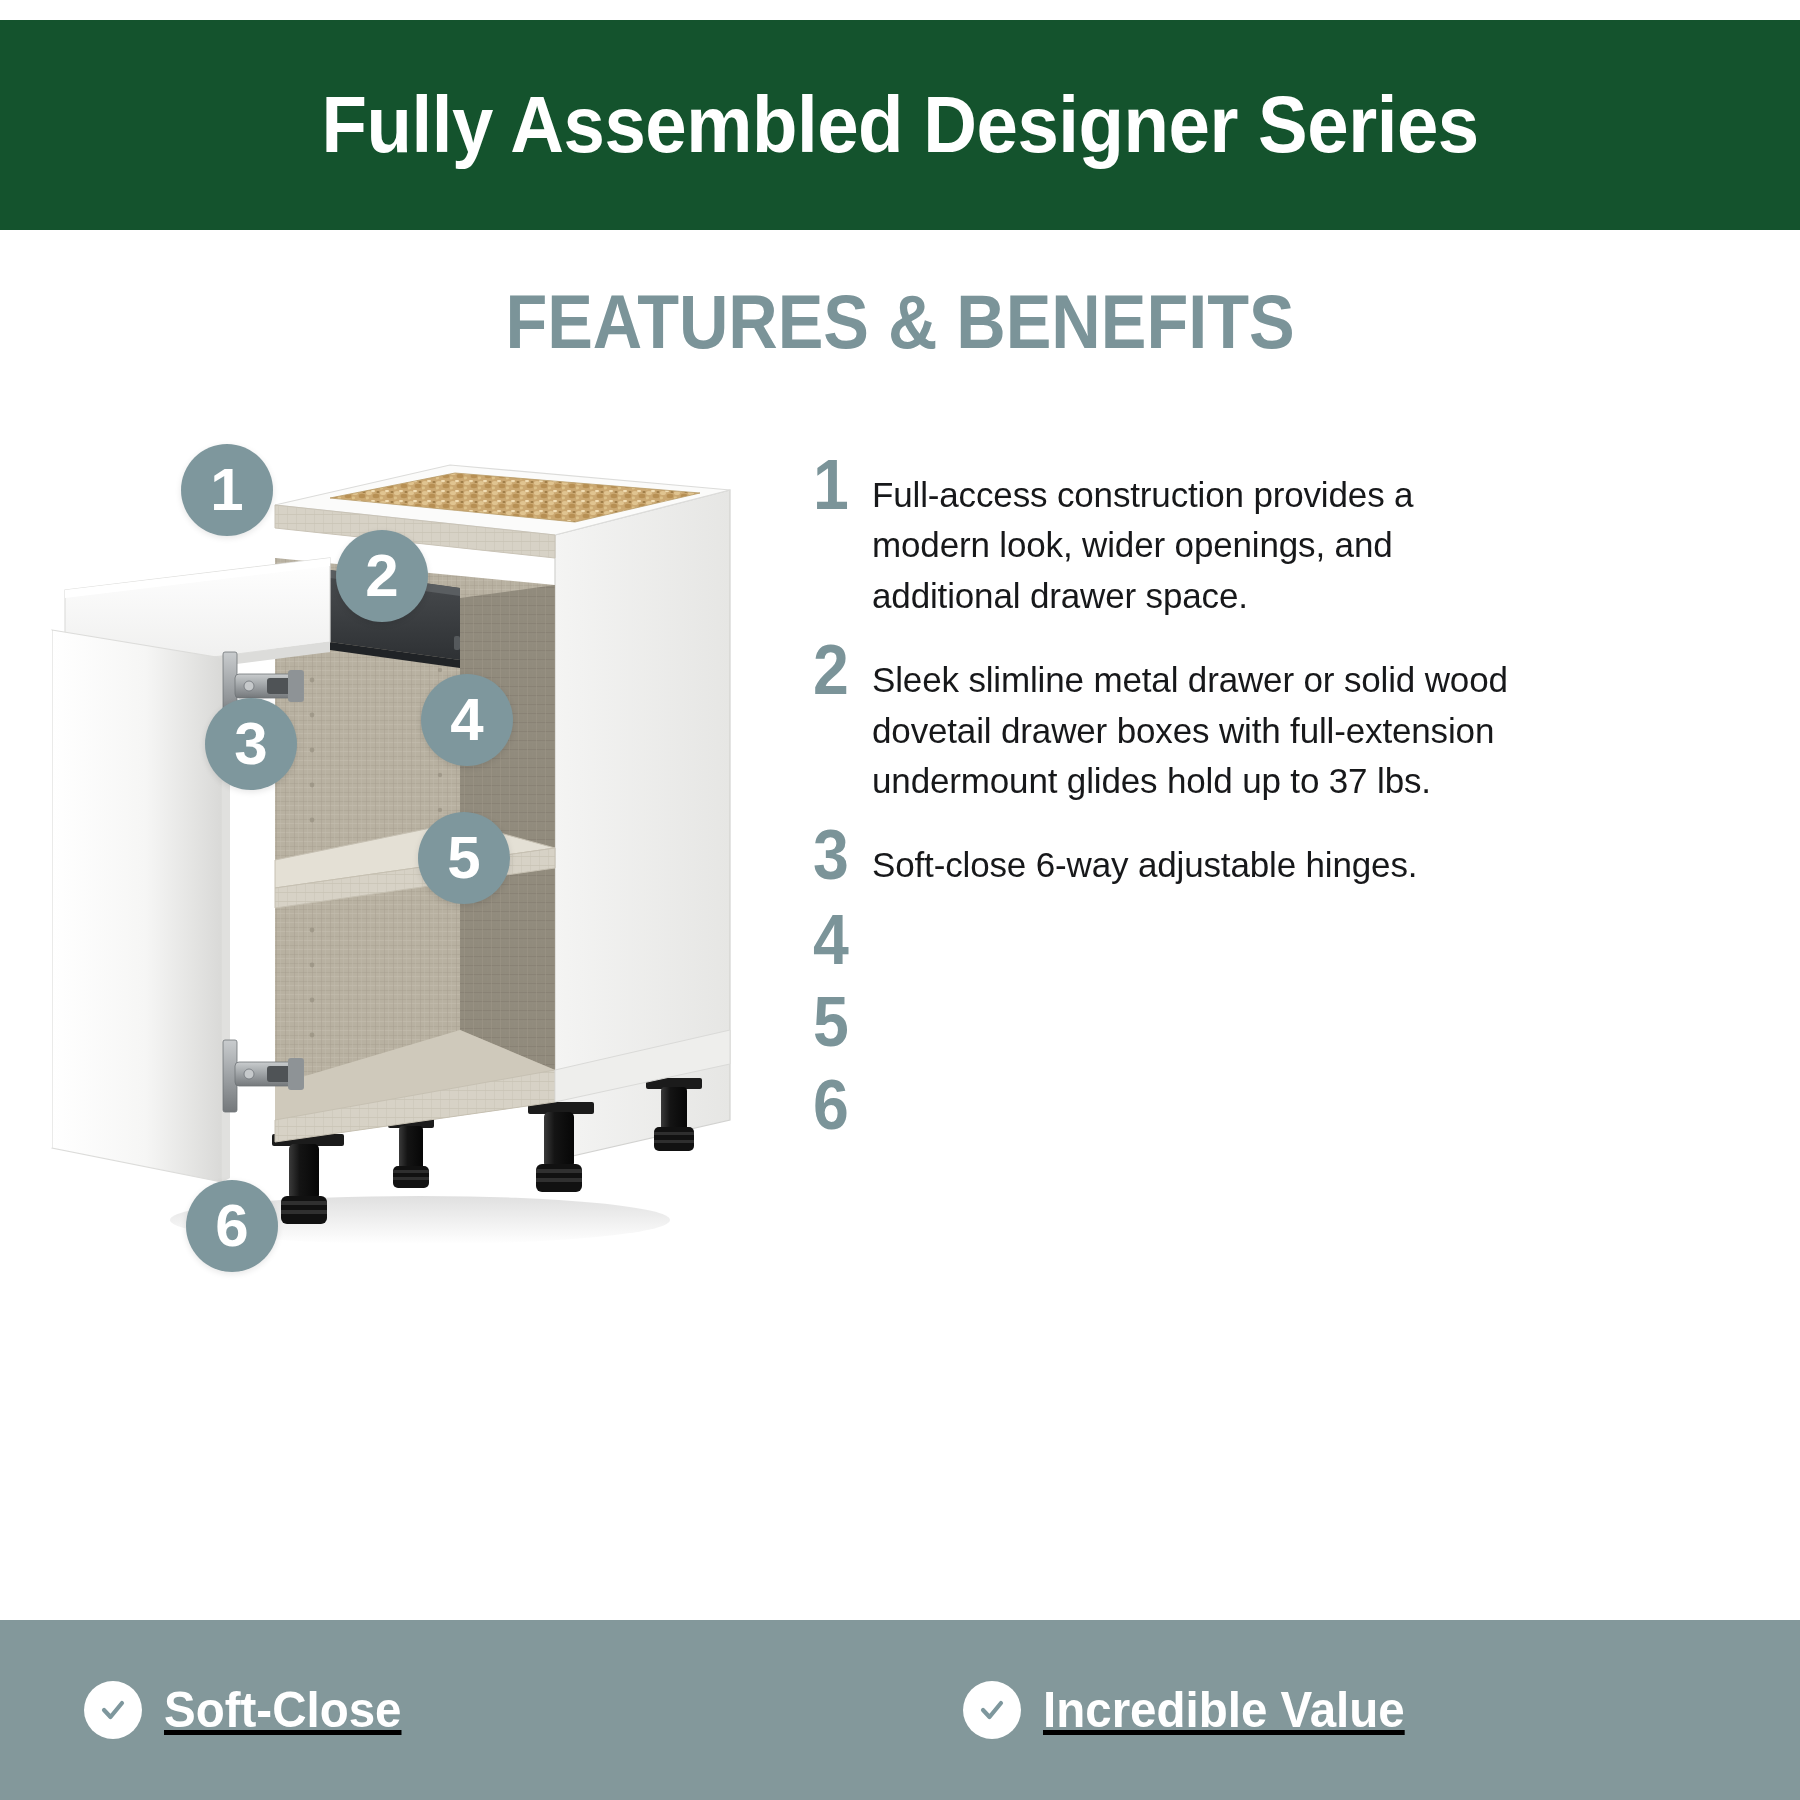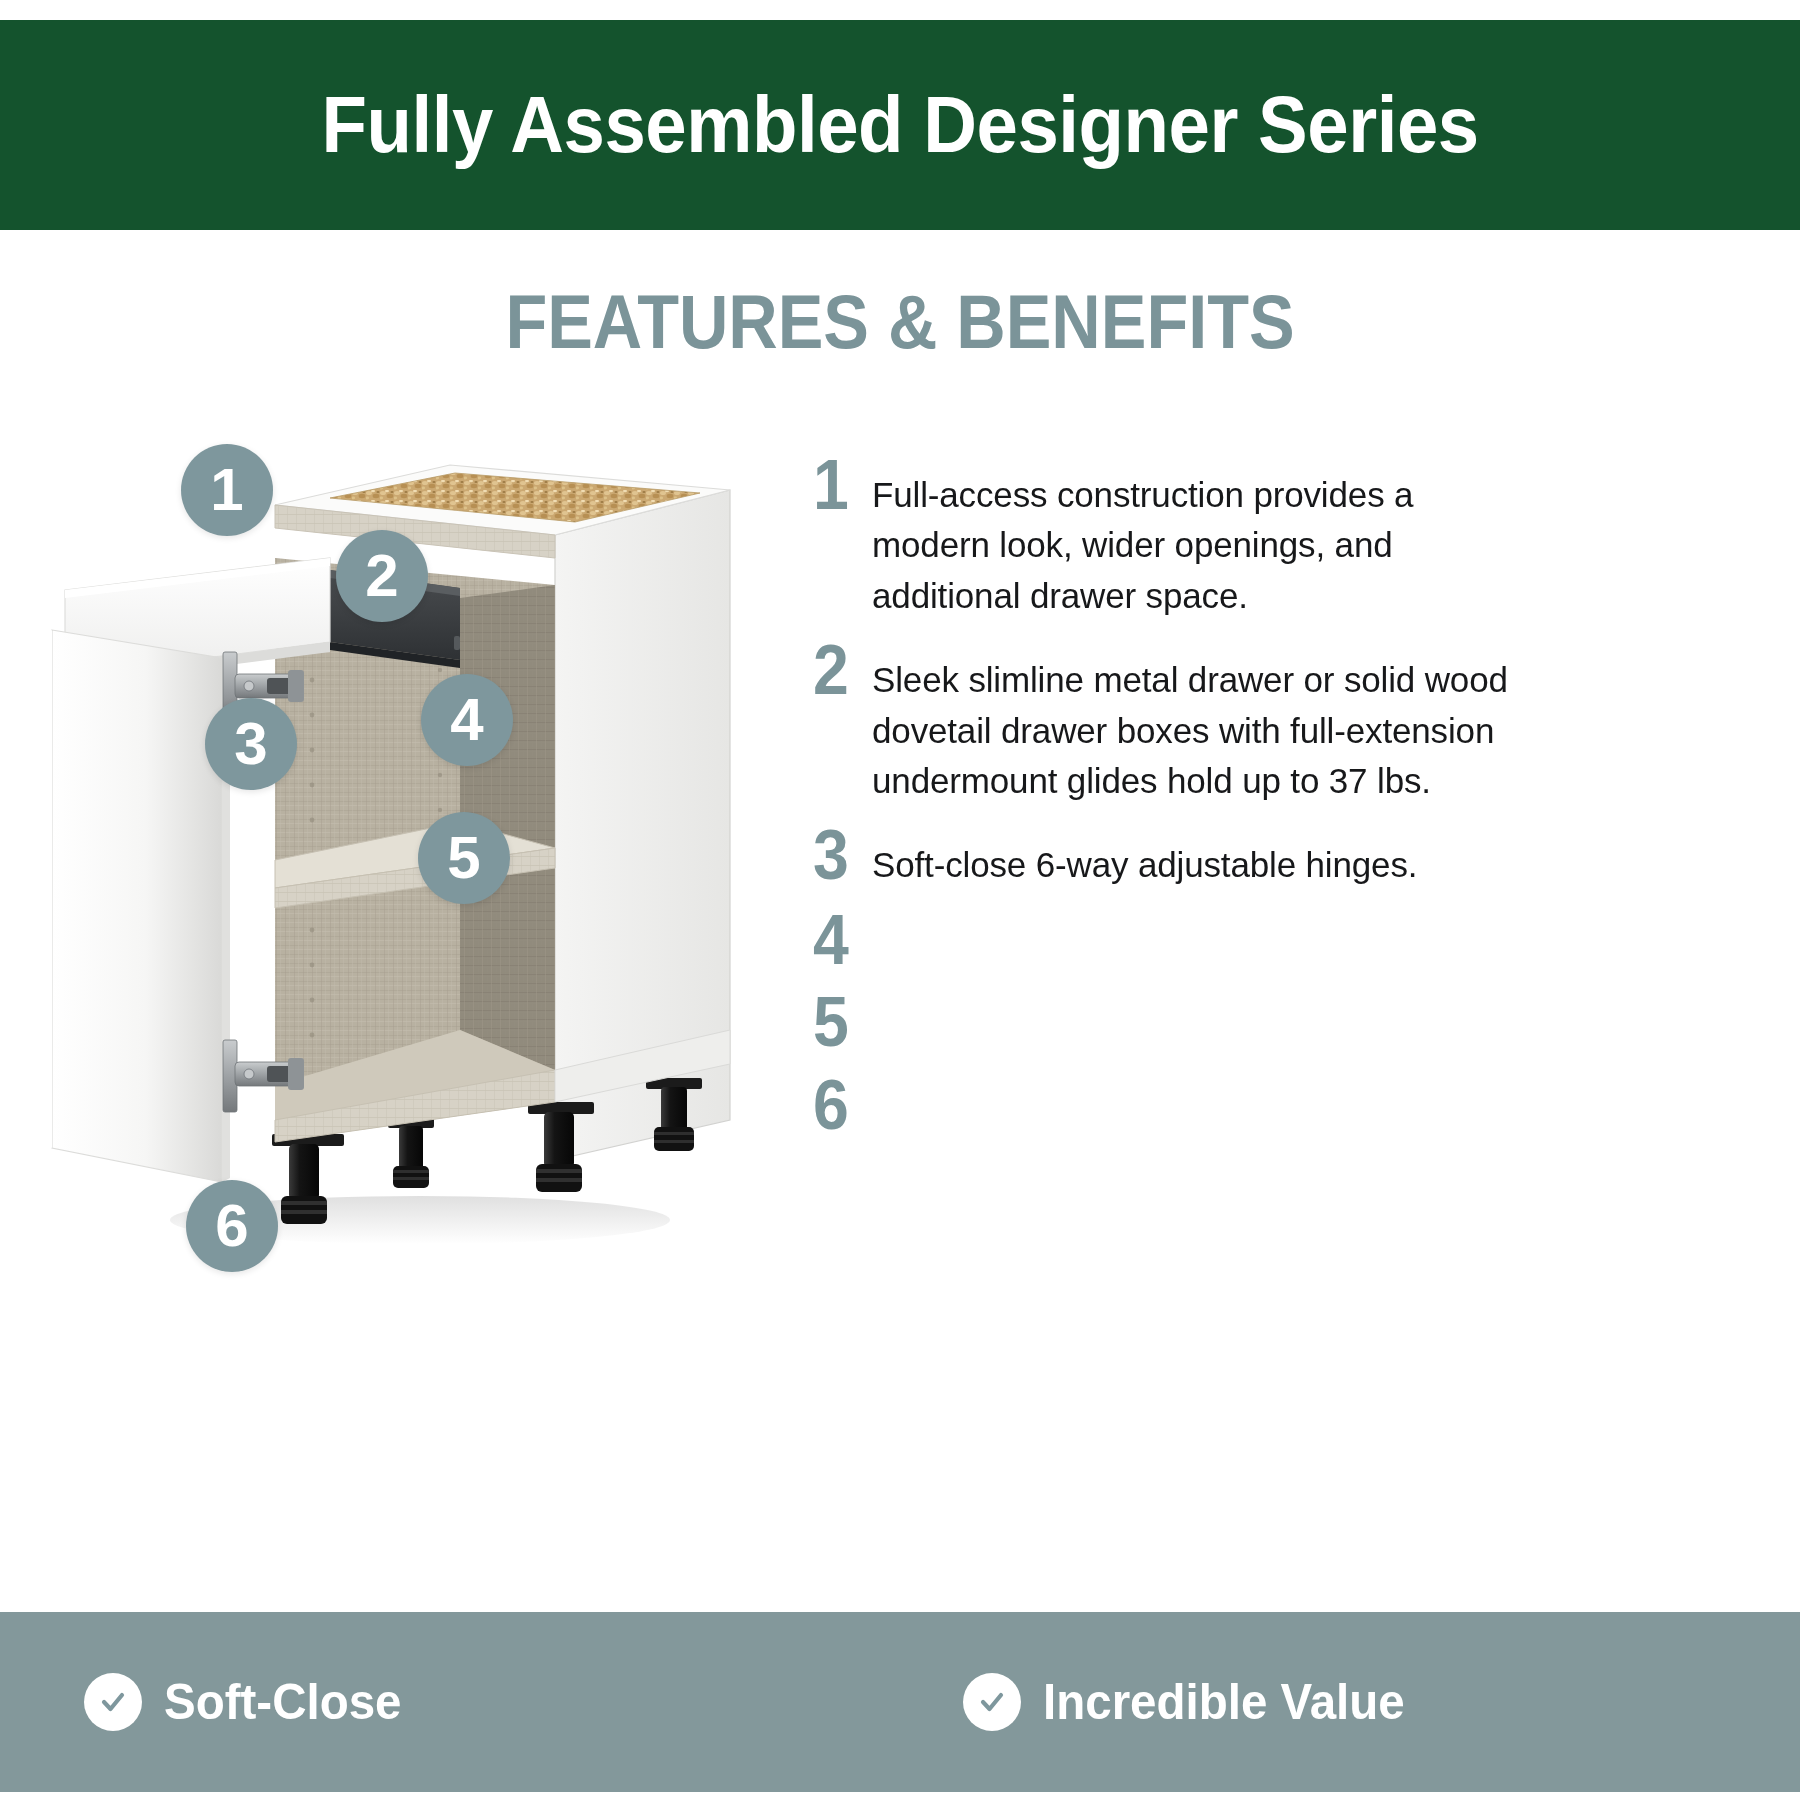--- a/index.html
+++ b/index.html
@@ -93,23 +93,23 @@
     flex:1 1 auto;
     color:#17181a;
     font-size:35px;
     line-height:1.44;
     letter-spacing:-0.15px;
     padding-top:18px;
   }
 
   
   #footer-bar {
-    position:absolute; left:0; bottom:8px; width:1800px; height:180px;
+    position:absolute; left:0; bottom:0; width:1800px; height:180px;
     background:#83989b;
-    display:flex; align-items:center;
+    display:flex; align-items:center;text-decoration:underline;
   }
   .footer-item {
     flex:1 1 0;
     display:flex; align-items:center; justify-content:flex-start;
     padding-left:84px;
   }
   .footer-item:nth-child(2) { padding-left:42px; }
   .footer-item:nth-child(3) { padding-left:24px;justify-content:flex-end; }
   .check-badge {
     flex:0 0 auto;

